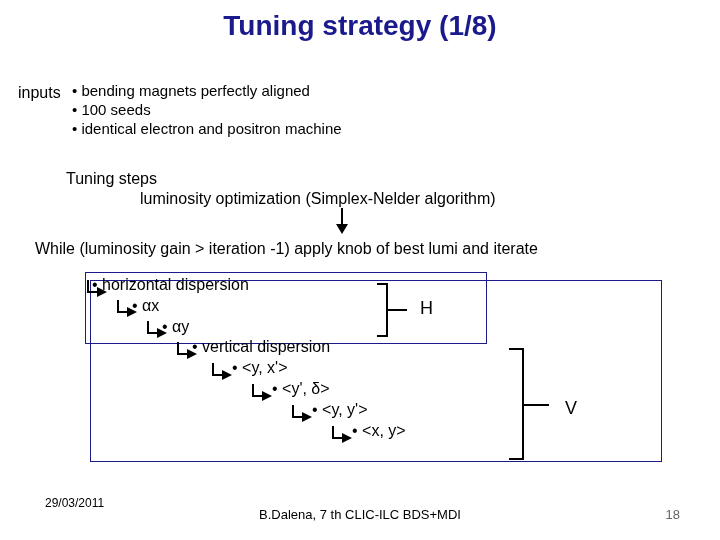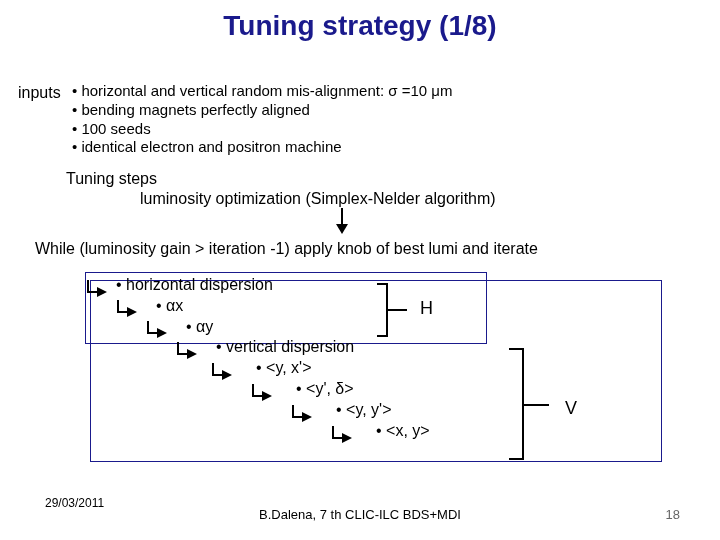--- a/index.html
+++ b/index.html
@@ -58,21 +58,20 @@
   }
   .cascade {
     position: absolute;
     top: 275px;
     left: 92px;
     font-size: 16px;
     line-height: 1.3;
   }
   .cascade-row {
     white-space: nowrap;
-    margin-left: 24px;
   }
   .cascade-row .ind {
     display: inline-block;
   }
   .cascade-row::before {
     content: "";
   }
   .lbl::before {
     content: "• ";
   }
@@ -131,21 +130,20 @@
   }
 </style>
 </head>
 <body>
 
 <div class="title">Tuning strategy (1/8)</div>
 
 <div class="inputs-label">inputs</div>
 
 <div class="inputs-list">
-  <div>horizontal and vertical random mis-alignment: σ =10 μm</div>
   <div>bending magnets perfectly aligned</div>
   <div>100 seeds</div>
   <div>identical electron and positron machine</div>
 </div>
 
 <div class="tuning-steps-label">Tuning steps</div>
 <div class="lumi-opt">luminosity optimization (Simplex-Nelder algorithm)</div>
 
 <svg class="arrow-container" style="top:206px;left:330px" width="24" height="30">
   <line x1="12" y1="2" x2="12" y2="22" stroke="#000" stroke-width="2"></line>

